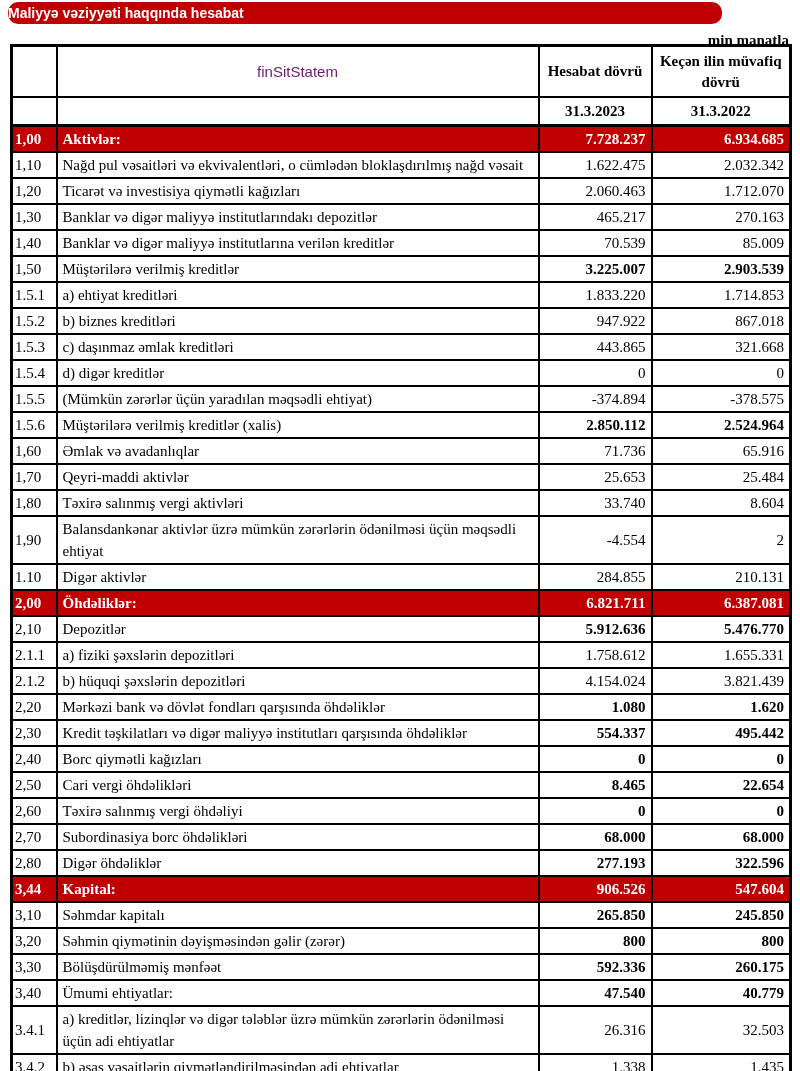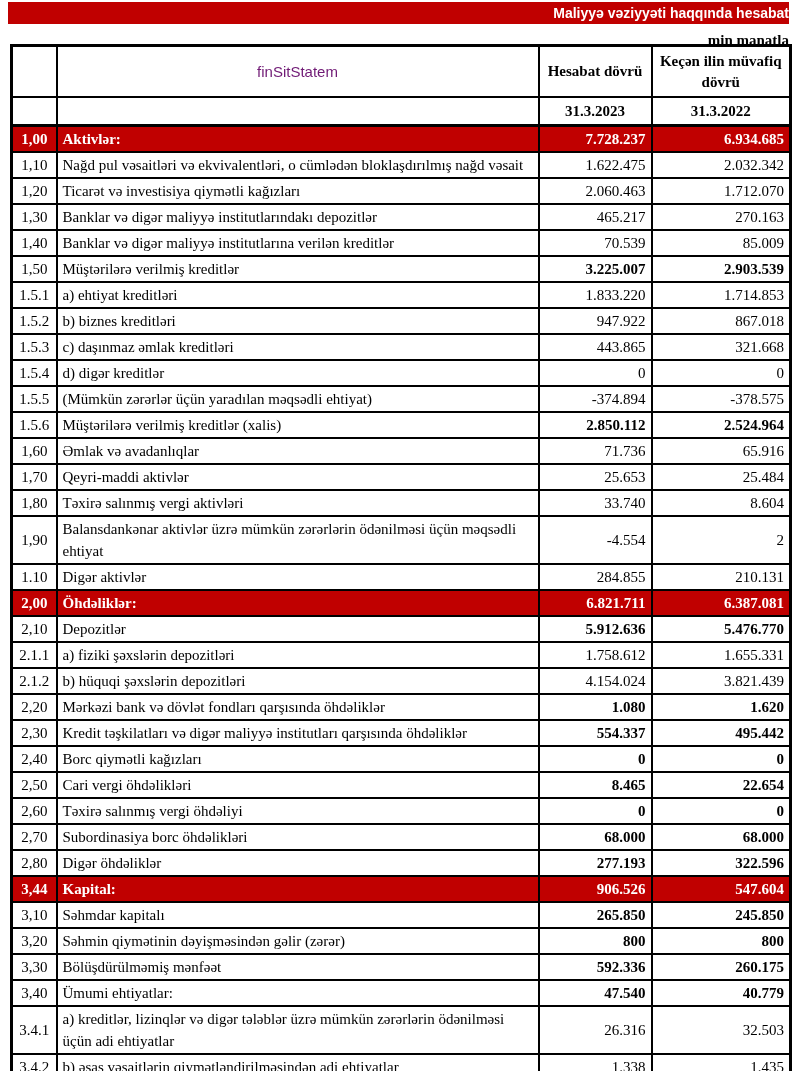--- a/index.html
+++ b/index.html
@@ -8,23 +8,23 @@
     width: 800px;
     height: 1071px;
     background: #ffffff;
     font-family: "Liberation Serif", "DejaVu Serif", serif;
     color: #000000;
     overflow: hidden;
   }
   .title-bar {
     position: absolute;
     left: 8px; top: 2px;
-    width: 781px; height: 22px;
+    width: 714px; height: 22px;
     background: #C00000;
-    display: flex; align-items: center; justify-content: flex-end;
+    display: flex; align-items: center; justify-content: flex-start; border-radius: 10px;
   }
   .title-bar span {
     color: #ffffff;
     font-family: "Liberation Sans", "DejaVu Sans", sans-serif;
     font-weight: bold;
     font-size: 14px;
     letter-spacing: 0px;
   }
   .unit-note {
     position: absolute;
@@ -59,21 +59,21 @@
     font-weight: normal;
     font-size: 15px;
     color: #701a75;
   }
   tr.date-row th {
     height: 24px;
     border-bottom: 3px solid #000000;
   }
 
   tbody td { line-height: 22px; }
-  tbody td.code { text-align: center; padding: 1px 2px; }
+  tbody td.code { padding: 1px 2px; }
   tbody td.label { text-align: left; }
   tbody td.num { text-align: right; }
   tbody tr { height: 24px; }
 
   tbody tr.bold td.num { font-weight: bold; }
   tbody tr.red {
     background: #C00000;
     color: #ffffff;
   }
   tbody tr.red td { font-weight: bold; }

